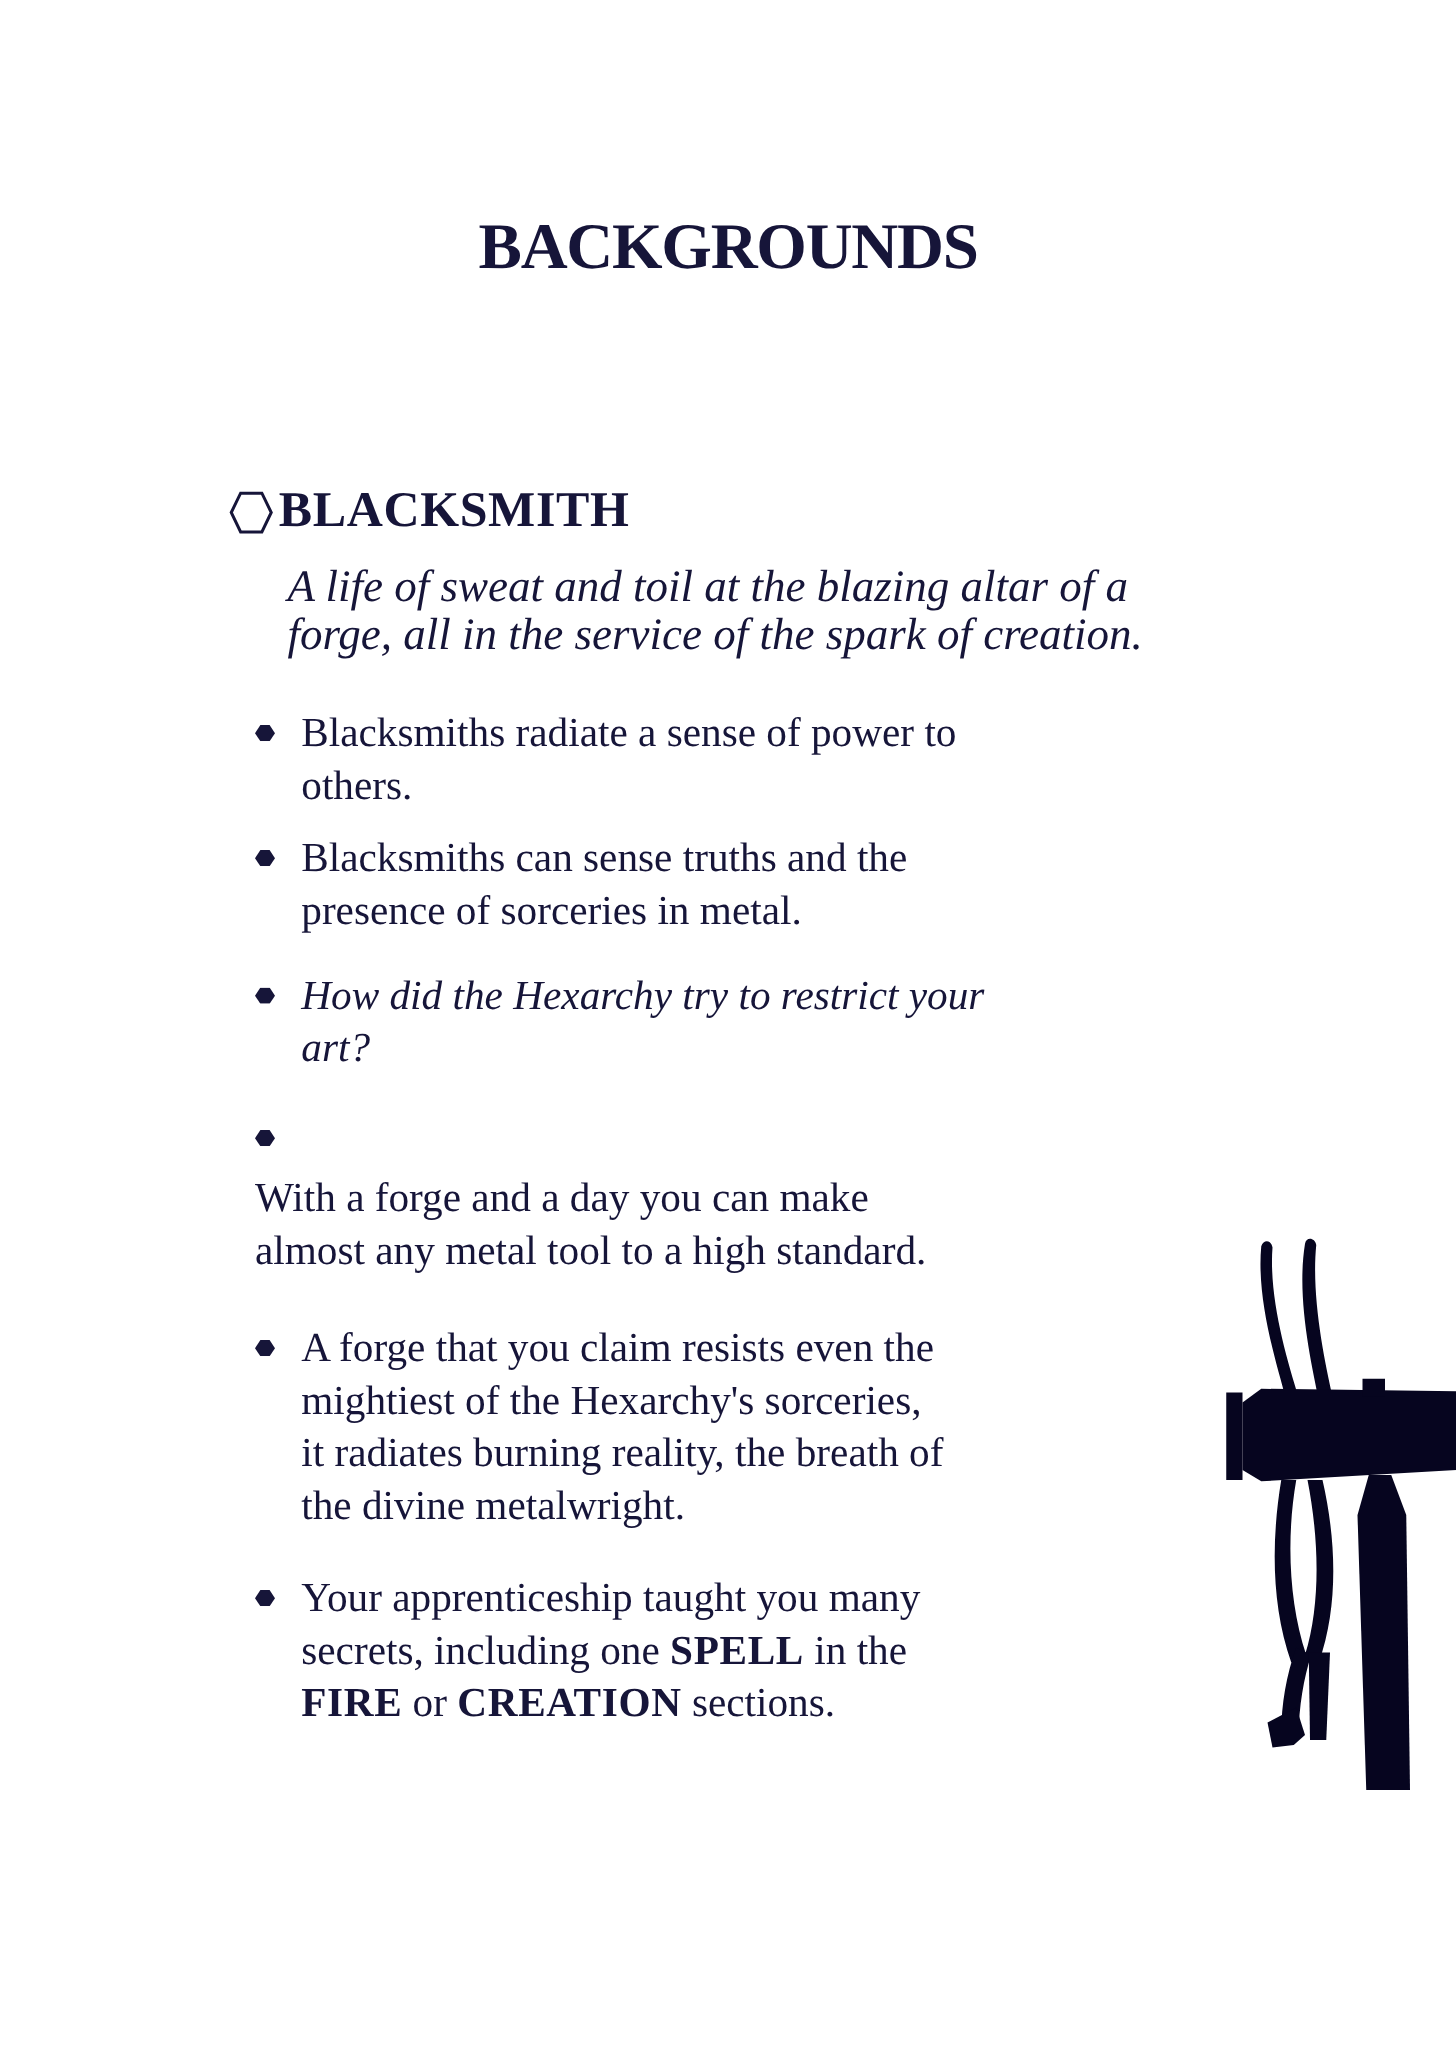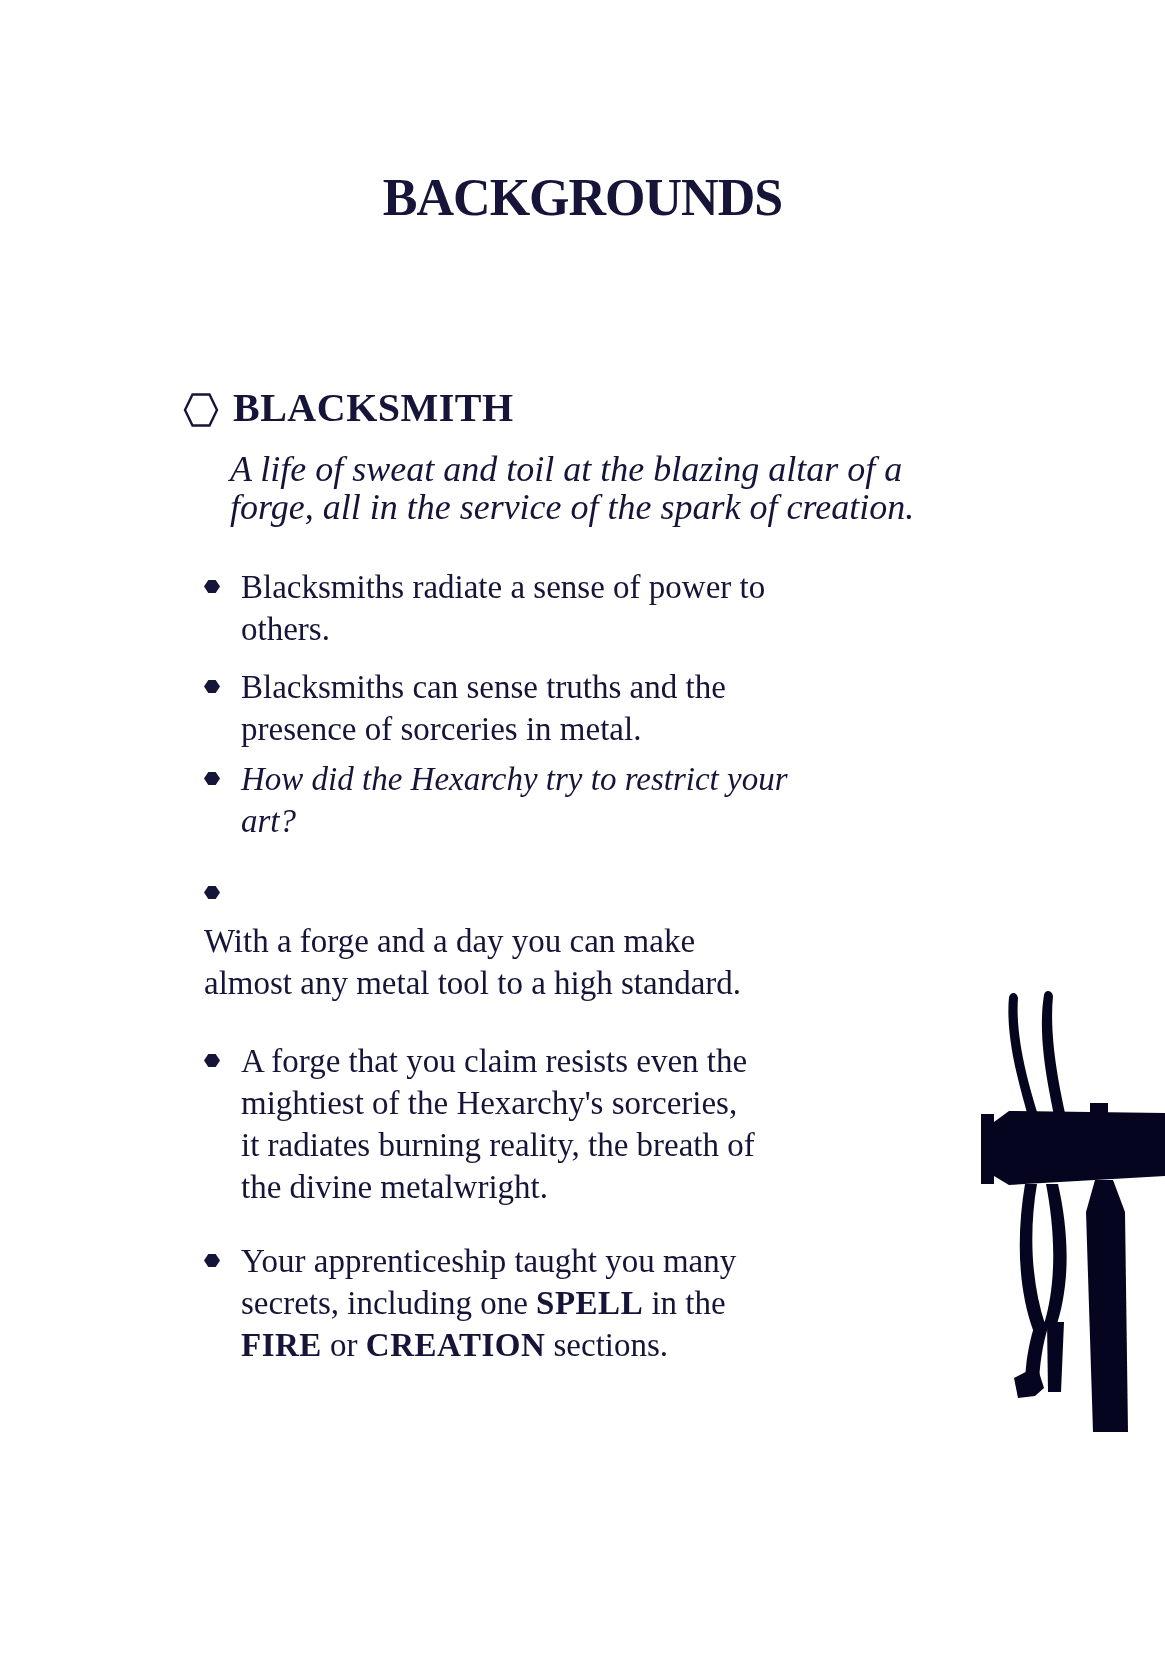--- a/index.html
+++ b/index.html
@@ -23,21 +23,21 @@
     font-weight: bold;
     letter-spacing: -1px;
     line-height: 1;
   }
   .heading-row {
     position: absolute;
     top: 388px;
     left: 183px;
     display: flex;
     align-items: center;
-    gap: 14px;
+    gap: 4px;
   }
   .hex-outline { display: block; }
   .section-heading {
     font-size: 40px;
     font-weight: bold;
     letter-spacing: 0.5px;
     line-height: 1;
     padding-bottom: 4px;
   }
   .flavor {
@@ -57,21 +57,21 @@
     width: 722px;
     list-style: none;
   }
   .bullets li {
     display: flex;
     gap: 21px;
     font-size: 33px;
     line-height: 42px;
   }
   .bullets li + li { margin-top: 16px; }
-  .bullets li:nth-child(3) { margin-top: 8px; }
+  .bullets li:nth-child(3) { margin-top: 26px; }
   .bullets li:nth-child(4) { margin-top: 30px; flex-direction: column; }
   .bullets li:nth-child(5) { margin-top: 36px; }
   .bullets li:nth-child(6) { margin-top: 32px; }
   .bullet-marker {
     flex: none;
     width: 16px;
     height: 13px;
     margin-top: 14px;
     background: var(--ink, #161539);
     clip-path: polygon(27% 0%, 73% 0%, 100% 50%, 73% 100%, 27% 100%, 0% 50%);

